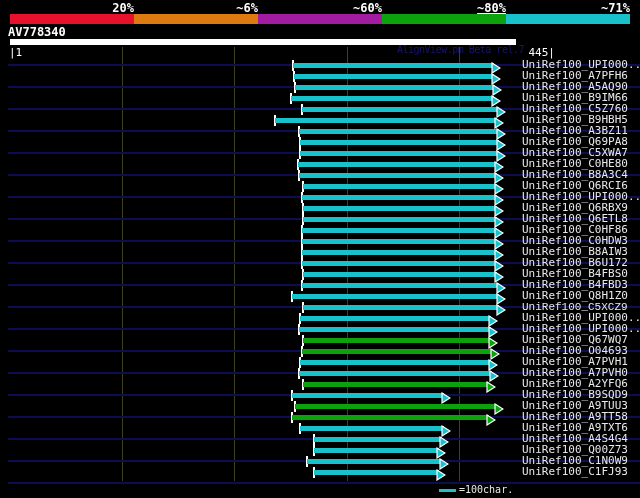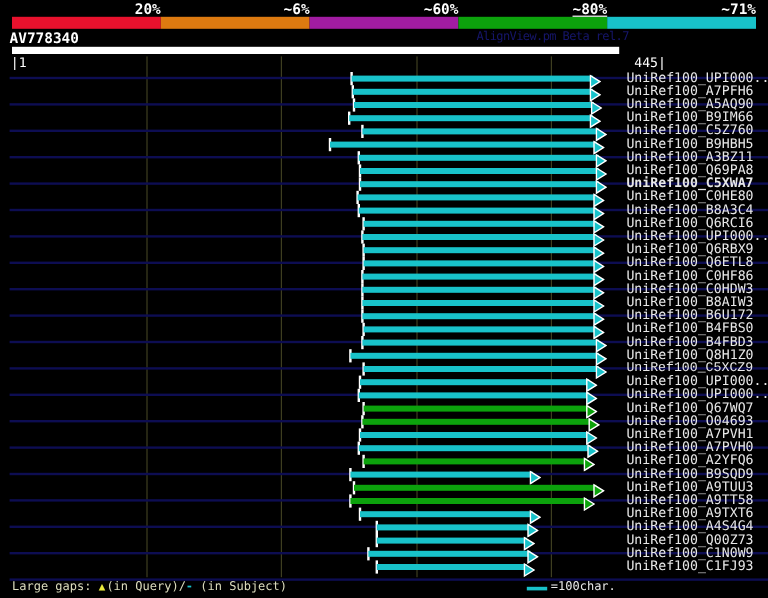--- a/index.html
+++ b/index.html
@@ -9,21 +9,21 @@
   .scale-label{position:absolute;top:1px;transform:translateX(-100%);color:#fff;
                font-weight:bold;font-size:12px;white-space:pre;}
   .gridline{position:absolute;top:47px;height:434px;width:1px;background:#3E3E20;}
   .baseline{position:absolute;left:8px;width:632px;height:2px;background:#0D0D52;}
   .tick{position:absolute;width:2px;height:11px;background:#fff;}
   .bar{position:absolute;height:5px;}
   .arrow{position:absolute;width:10px;height:12px;}
   .hit-label{position:absolute;left:522px;height:12px;line-height:12px;font-size:11px;
              color:#E8E8E8;white-space:pre;}
   #query-id{position:absolute;left:8px;top:25px;color:#fff;font-weight:bold;font-size:12px;}
-  #app-note{position:absolute;left:397px;top:25px;color:#16166B;font-size:10px;letter-spacing:-0.5px;}
+  #app-note{position:absolute;left:397px;top:44px;color:#16166B;font-size:10px;letter-spacing:-0.5px;}
   #query-bar{position:absolute;left:10px;top:39px;width:506px;height:6px;background:#fff;}
   #ruler-start{position:absolute;left:9px;top:46px;color:#fff;font-size:11px;}
   #ruler-end{position:absolute;left:518px;top:46px;transform:translateX(-100%);color:#fff;font-size:11px;margin-left:37px;}
   #footer-gaps{position:absolute;left:10px;top:484px;font-size:10px;color:#DCDCBE;white-space:pre;}
   #footer-gaps .q-marker{color:#E8E83C;font-size:9px;margin:0 1px 0 6px;}
   #footer-gaps .s-marker{color:#18C2CA;font-weight:bold;}
   #footer-gaps .s-text{margin-left:6px;}
   #legend-dash{position:absolute;left:439px;top:489px;width:17px;height:3px;background:#18C2CA;}
   #legend-label{position:absolute;left:459px;top:484px;font-size:10px;color:#E8E8E8;}
 </style>
@@ -136,21 +136,21 @@
             <polygon points="1,1 9,6 1,11" fill="#18C2CA" stroke="#ffffff" stroke-width="1.2"></polygon>
           </svg></div>
         <div class="hit-label" style="top: 136px;">UniRef100_Q69PA8</div>
       </div>
       <div>
         <div class="tick" style="left: 299px; top: 148px;"></div>
         <div class="bar" style="left: 300px; top: 151px; width: 199px; background: rgb(24, 194, 202);"></div>
         <div class="arrow" style="left: 496px; top: 147px;"><svg width="10" height="12" xmlns="http://www.w3.org/2000/svg">
             <polygon points="1,1 9,6 1,11" fill="#18C2CA" stroke="#ffffff" stroke-width="1.2"></polygon>
           </svg></div>
-        <div class="hit-label" style="top: 147px; font-weight: bold;">UniRef100_C5XWA7</div>
+        <div class="hit-label" style="top: 147px;">UniRef100_C5XWA7</div>
       </div>
       <div>
         <div class="tick" style="left: 297px; top: 159px;"></div>
         <div class="bar" style="left: 298px; top: 162px; width: 199px; background: rgb(24, 194, 202);"></div>
         <div class="arrow" style="left: 494px; top: 158px;"><svg width="10" height="12" xmlns="http://www.w3.org/2000/svg">
             <polygon points="1,1 9,6 1,11" fill="#18C2CA" stroke="#ffffff" stroke-width="1.2"></polygon>
           </svg></div>
         <div class="hit-label" style="top: 158px;">UniRef100_C0HE80</div>
       </div>
       <div>
@@ -371,16 +371,15 @@
       </div>
       <div>
         <div class="tick" style="left: 313px; top: 467px;"></div>
         <div class="bar" style="left: 314px; top: 470px; width: 125px; background: rgb(24, 194, 202);"></div>
         <div class="arrow" style="left: 436px; top: 466px;"><svg width="10" height="12" xmlns="http://www.w3.org/2000/svg">
             <polygon points="1,1 9,6 1,11" fill="#18C2CA" stroke="#ffffff" stroke-width="1.2"></polygon>
           </svg></div>
         <div class="hit-label" style="top: 466px;">UniRef100_C1FJ93</div>
       </div>
     </div>
-  <div id="footer-gaps"><span>Large gaps:</span><span class="q-marker">▲</span><span>(in Query)/</span><span class="s-marker">-</span><span class="s-text">(in Subject)</span></div>
   <div id="legend-dash"></div>
   <div id="legend-label">=100char.</div>
 </div>
 
 </body></html>

